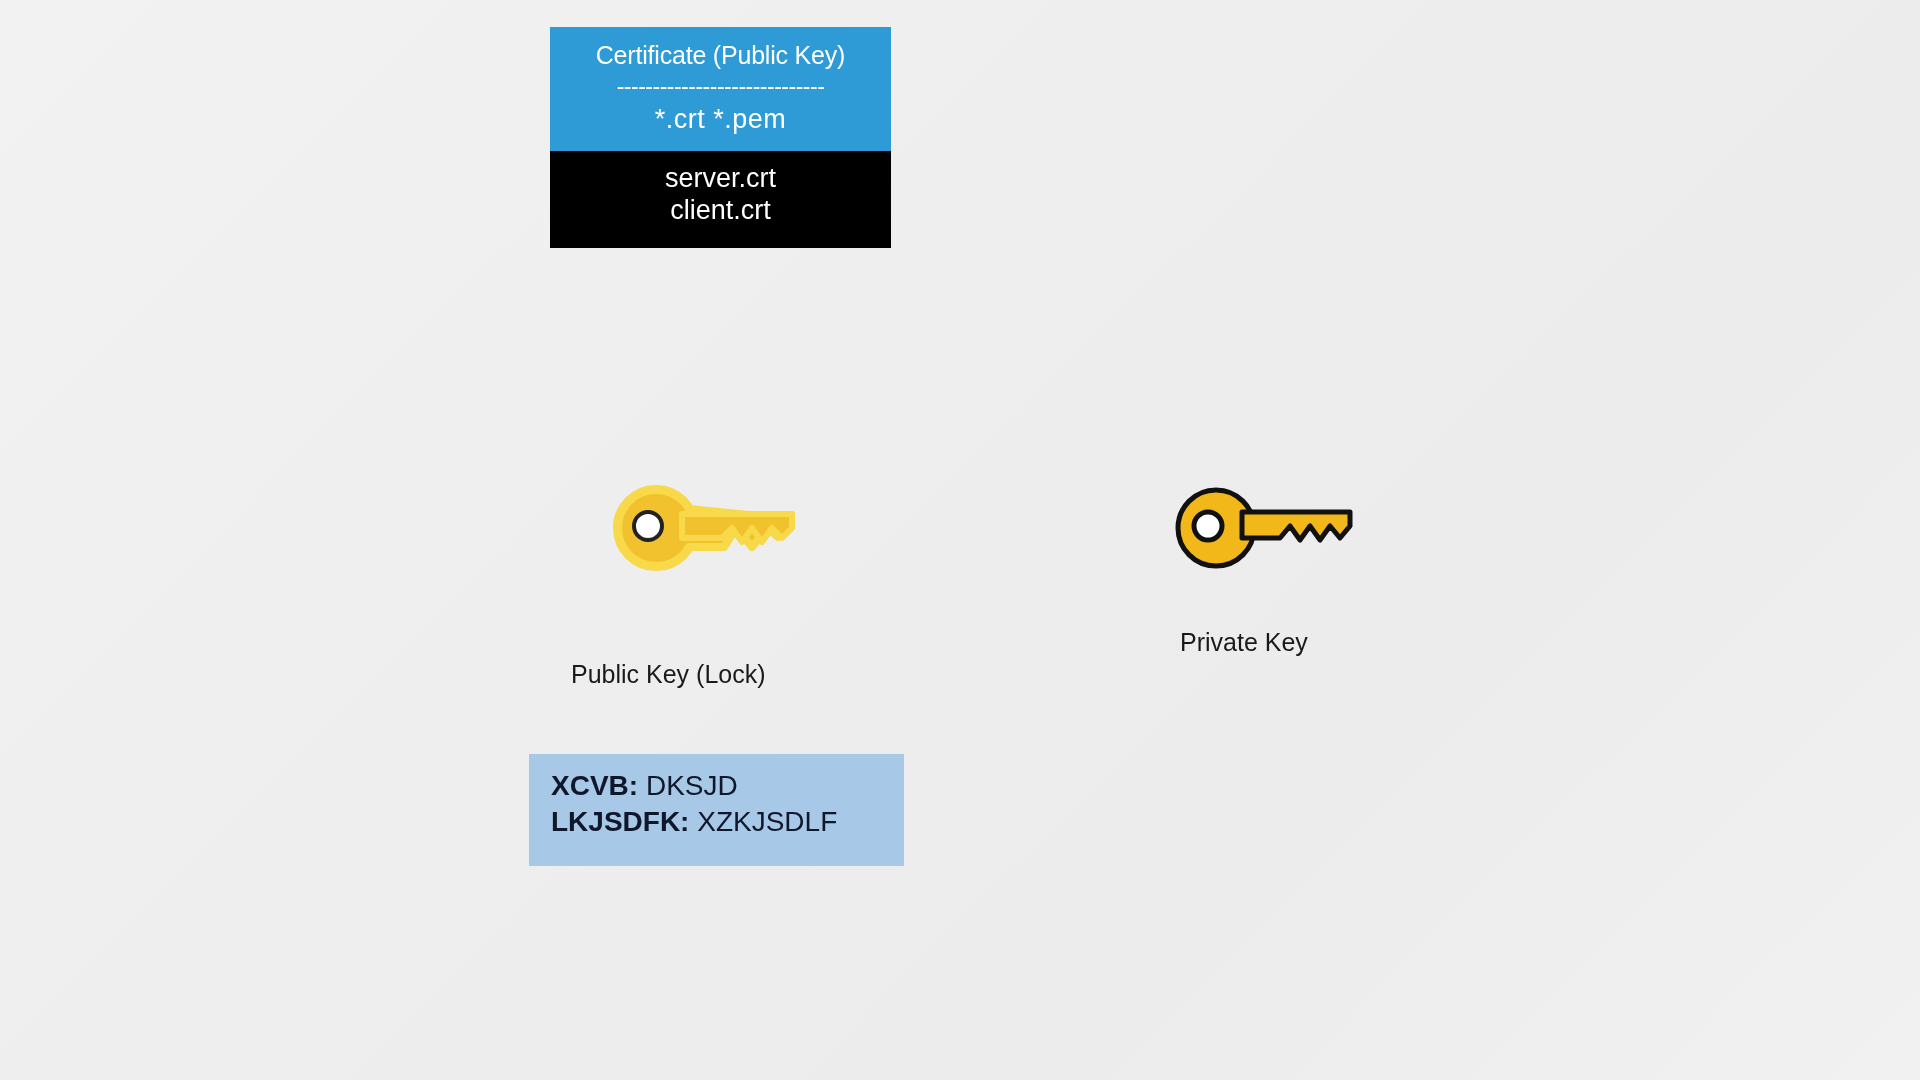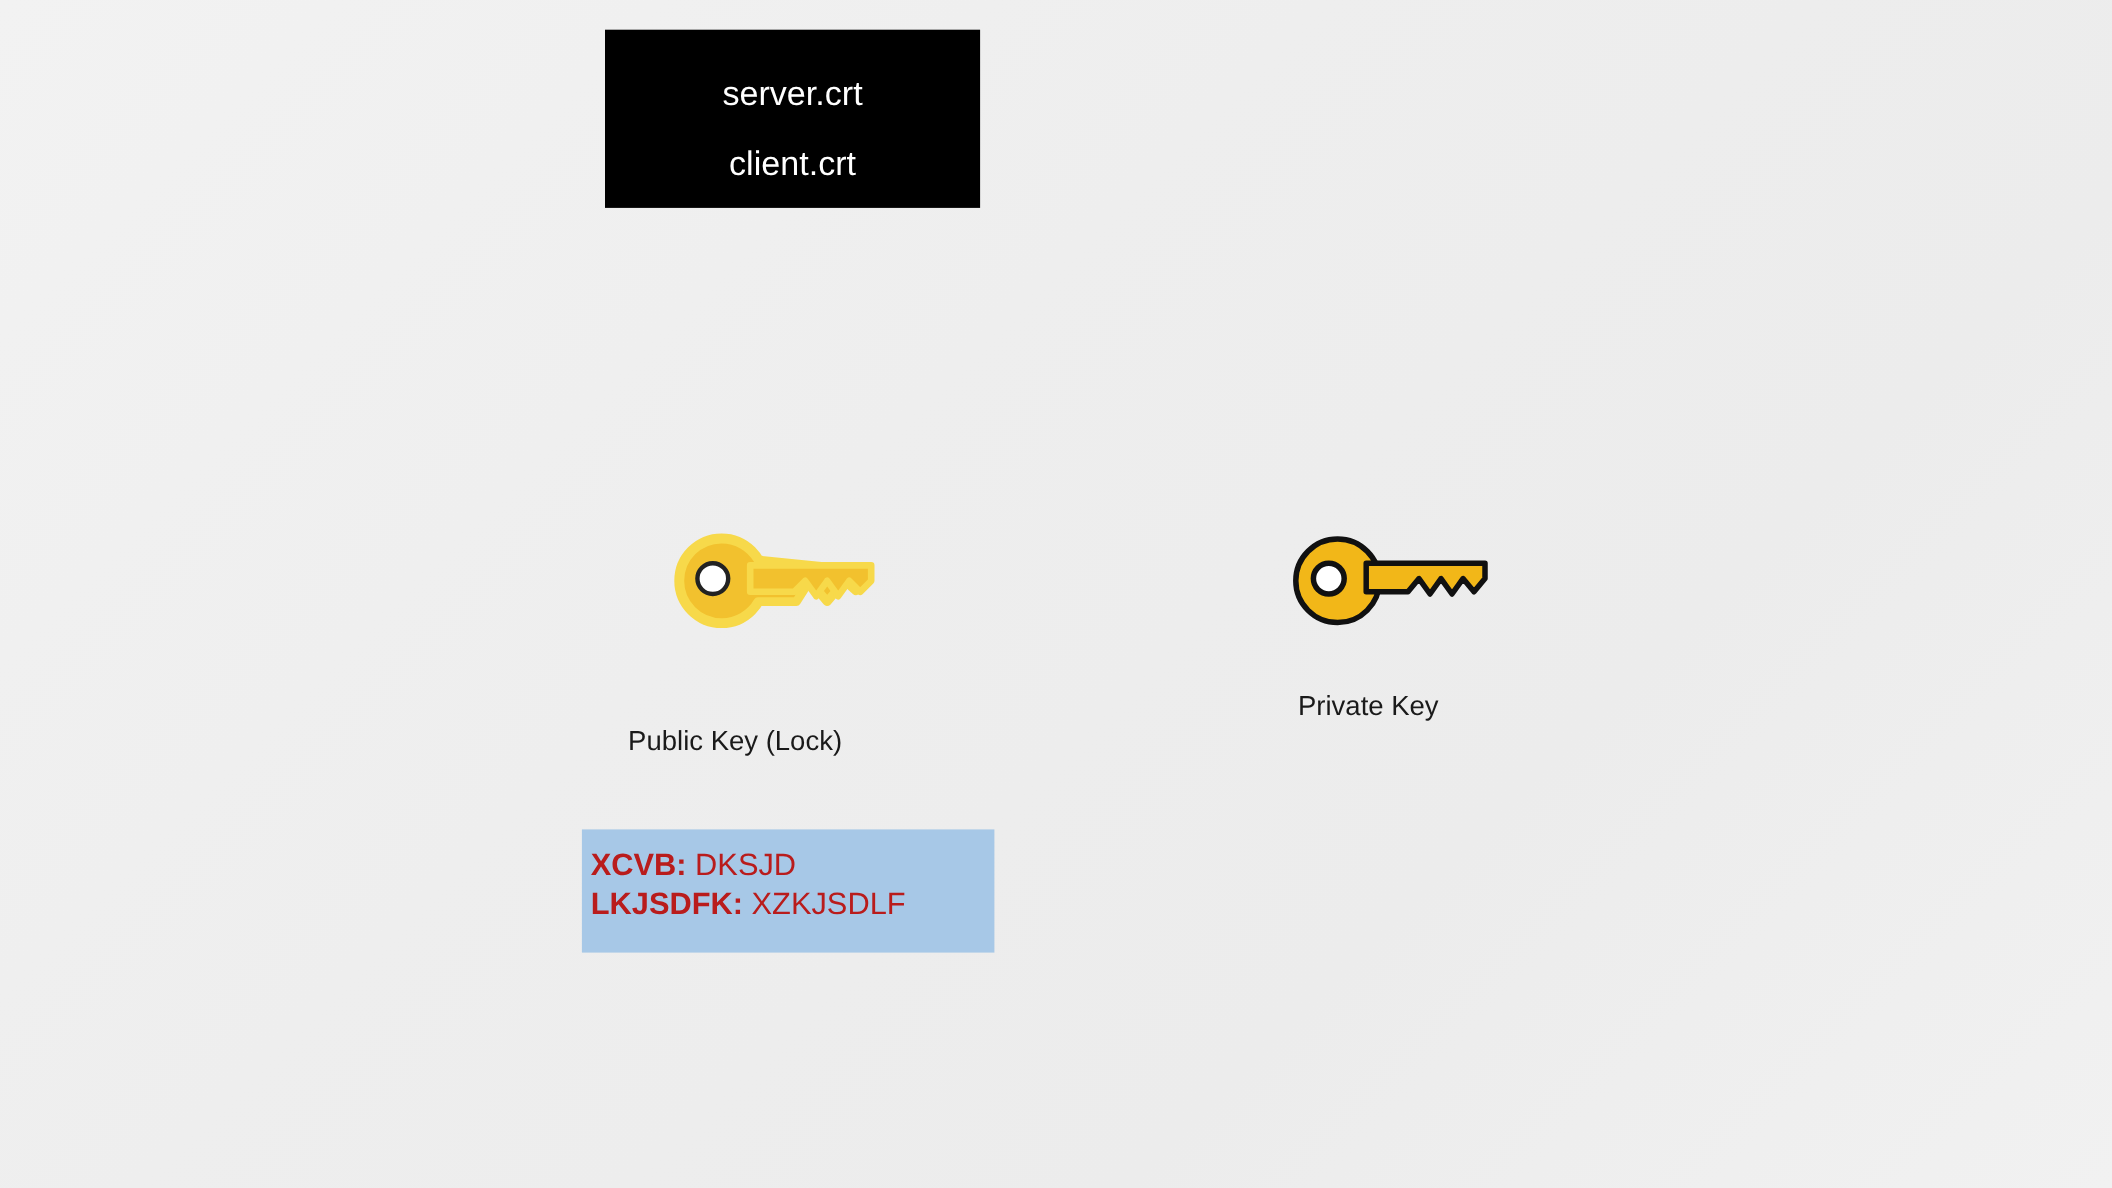--- a/index.html
+++ b/index.html
@@ -53,23 +53,22 @@
     margin-top: 4px;
     letter-spacing: 0.5px;
   }
   .cert-body {
     background: #000000;
     color: #ffffff;
     text-align: center;
     padding: 12px 0 22px 0;
   }
   .cert-body div {
-    font-size: 31px;
+    font-size: 27px;
     line-height: 1.16;
-    margin-top: 28px;
   }
 
   
   .key-wrap {
     position: absolute;
     width: 230px;
     height: 110px;
   }
   .key-public { left: 608px; top: 478px; }
   .key-private { left: 1168px; top: 478px; }
@@ -84,42 +83,47 @@
   .label-private { left: 1180px; top: 628px; }
 
   
   .cipher-box {
     position: absolute;
     left: 529px;
     top: 754px;
     width: 375px;
     height: 112px;
     background: #a7c8e7;
-    padding: 14px 0 0 8px;
+    padding: 14px 0 0 22px;
     box-sizing: border-box;
-    color: #b91c1c;
+    color: #0f172a;
   }
   .cipher-line {
     font-size: 28px;
     line-height: 1.3;
     white-space: nowrap;
   }
   .cipher-key {
     font-weight: bold;
   }
   .cipher-val {
     font-weight: normal;
   }
 </style>
 </head>
 <body>
 
 <div class="stage">
 
   <div class="cert-card">
+    <div class="cert-head">
+      <div class="cert-title">Certificate (Public Key)</div>
+      <div class="cert-divider">-----------------------------</div>
+      <div class="cert-ext">*.crt  *.pem</div>
+    </div>
     <div class="cert-body">
       <div>server.crt</div>
       <div>client.crt</div>
     </div>
   </div>
 
   <div class="key-wrap key-public">
     <svg width="230" height="110" viewBox="0 0 230 110">
       <g transform="translate(4,6)">
 

